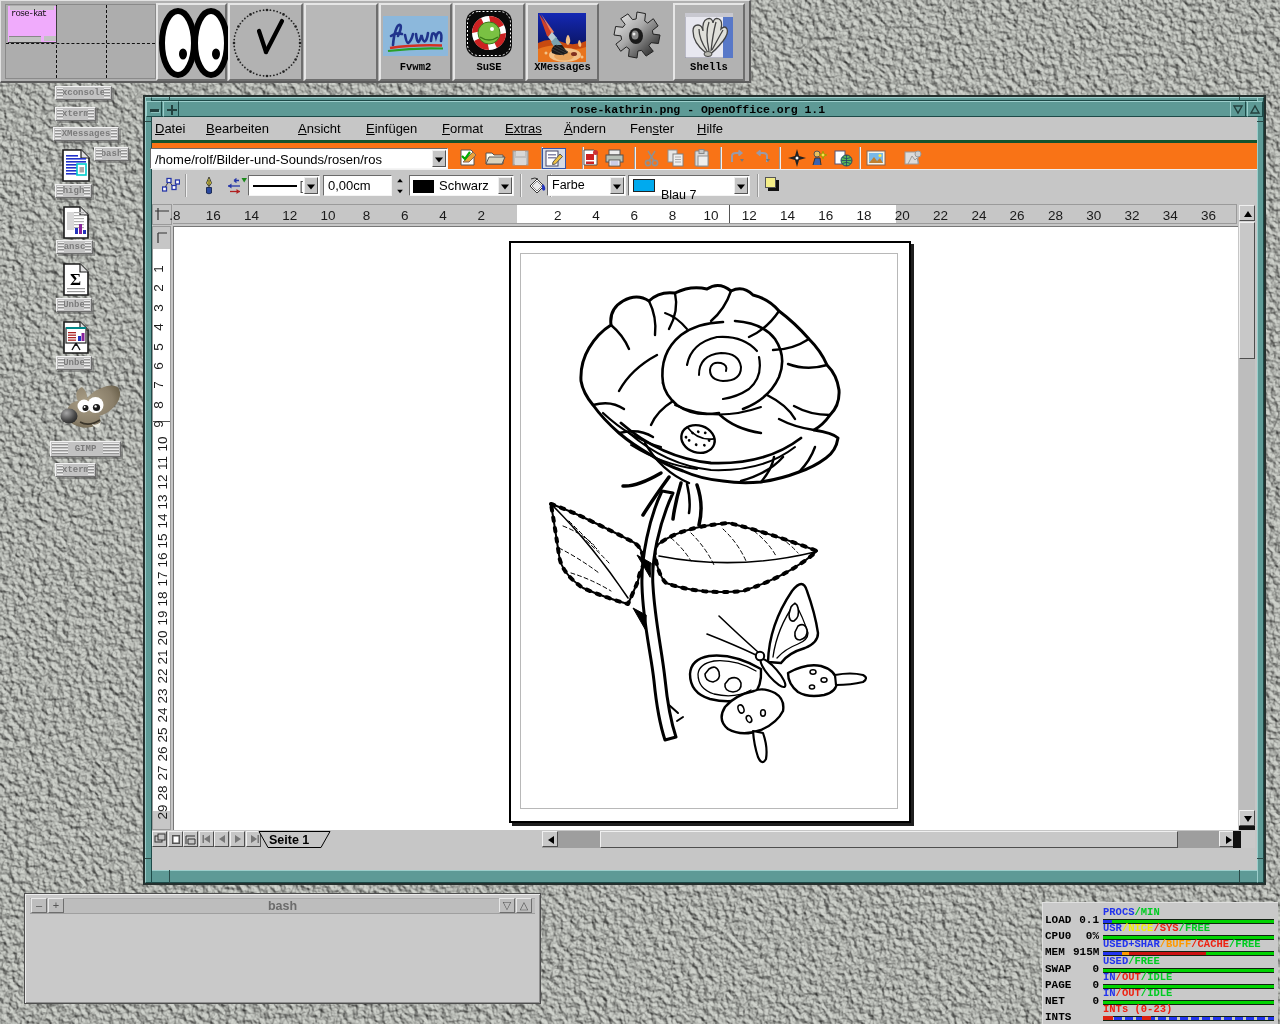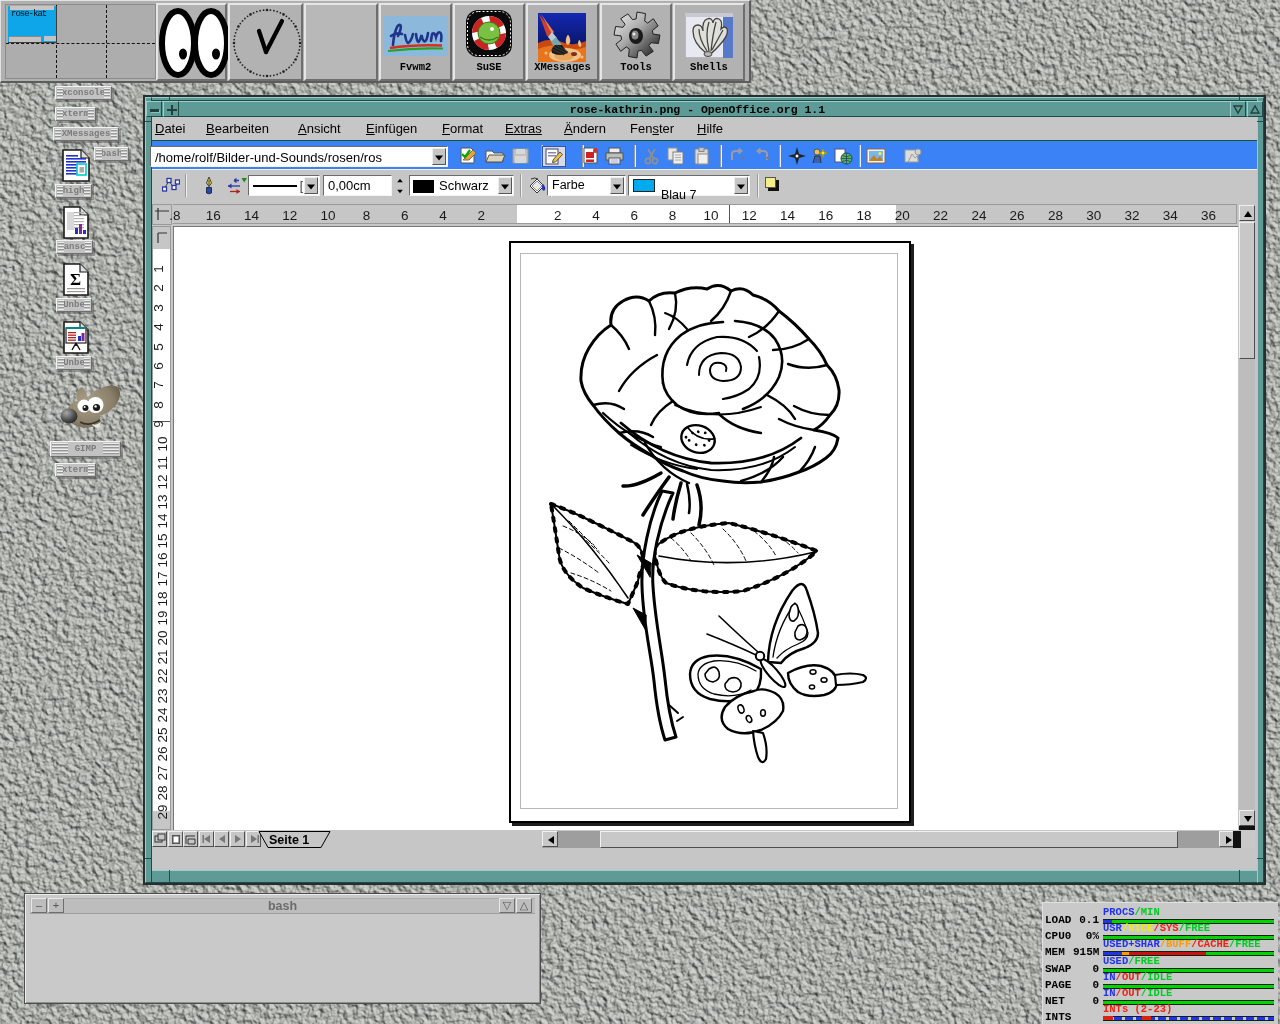--- a/index.html
+++ b/index.html
@@ -6,21 +6,21 @@
 .abs{position:absolute;}
 #bgsvg{position:absolute;left:0;top:0;z-index:0;}
 
 #topbar{position:absolute;left:0;top:0;width:751px;height:83px;background:#b0b0b0;
  border-top:1px solid #e2e2e2;border-left:1px solid #e2e2e2;
  border-right:2px solid #5c5c5c;border-bottom:2px solid #5c5c5c;z-index:5;}
 #pager{position:absolute;left:4px;top:3px;width:151px;height:75px;background:#adadad;
  border:1px solid #8a8a8a;}
 .pdash-h{position:absolute;left:0;top:38px;width:100%;height:0;border-top:1px dashed #111;}
 .pdash-v{position:absolute;top:0;height:100%;width:0;border-left:1px dashed #111;}
-#miniwin{position:absolute;left:2px;top:1px;width:49px;height:37px;background:#0ea5e9;border-right:1px solid #3c3c3c;border-bottom:1px solid #3c3c3c;}
+#miniwin{position:absolute;left:2px;top:1px;width:49px;height:37px;background:#f0abfc;border-right:1px solid #3c3c3c;border-bottom:1px solid #3c3c3c;}
 #miniwin .mtit{position:absolute;left:2px;top:0px;width:44px;height:4px;background:#c6c6c6;}
 #miniwin .mtxt{position:absolute;left:3px;top:3px;font-family:"Liberation Mono",monospace;font-size:9px;color:#101010;letter-spacing:-1px;white-space:nowrap;}
 #miniwin .mterm{position:absolute;left:1px;bottom:0px;width:32px;height:6px;background:#c2c2c2;border-top:1px solid #888;}
 #miniwin .mmon{position:absolute;right:0px;bottom:1px;width:12px;height:5px;background:#c2c2c2;}
 .tbtn{position:absolute;top:2px;height:78px;background:#b2b2b2;
  border-top:2px solid #e6e6e6;border-left:2px solid #e6e6e6;
  border-right:2px solid #6e6e6e;border-bottom:2px solid #6e6e6e;}
 .tlabel{position:absolute;left:0;right:0;bottom:6px;text-align:center;
  font-family:"Liberation Mono",monospace;font-size:10.5px;font-weight:bold;color:#000;}
 
@@ -49,21 +49,21 @@
 .notch{position:absolute;background:#2a4a48;z-index:4;}
 .wbtn{position:absolute;top:4px;width:16px;height:16px;background:#5e9a96;
  border-top:1px solid #9ccecb;border-left:1px solid #9ccecb;
  border-right:1px solid #1e4a48;border-bottom:1px solid #1e4a48;z-index:3;}
 #ooclient{position:absolute;left:7px;top:20px;right:7px;bottom:13px;background:#c6c6c6;}
 
 #menubar{position:absolute;left:0;top:0;width:100%;height:23px;background:#c6c6c6;}
 #menubar span{position:absolute;top:4px;font-size:13px;color:#000;white-space:pre;}
 #menubar u{text-decoration:underline;}
 
-#funcbar{position:absolute;left:0;top:23px;width:100%;height:29px;background:#3b82f6;border-top:1px solid #14532d;}
+#funcbar{position:absolute;left:0;top:23px;width:100%;height:29px;background:#f97316;border-top:3px solid #14532d;}
 #objbar{position:absolute;left:0;top:52px;width:100%;height:30px;background:#c6c6c6;border-top:1px solid #efefef;}
 .combo{position:absolute;background:#fff;border-top:1px solid #6a6a6a;border-left:1px solid #6a6a6a;border-bottom:1px solid #f4f4f4;border-right:1px solid #f4f4f4;}
 .combo .cbtn{position:absolute;right:1px;top:1px;bottom:1px;width:14px;background:#c6c6c6;
  border-top:1px solid #efefef;border-left:1px solid #efefef;border-right:1px solid #555;border-bottom:1px solid #555;}
 .arrdn{position:absolute;left:50%;top:50%;transform:translate(-50%,-30%);width:0;height:0;
  border-left:4px solid transparent;border-right:4px solid transparent;border-top:5px solid #000;}
 .arrup{position:absolute;left:50%;top:50%;transform:translate(-50%,-70%);width:0;height:0;
  border-left:4px solid transparent;border-right:4px solid transparent;border-bottom:5px solid #000;}
 .tsep{position:absolute;width:2px;background:#9a9a9a;border-right:1px solid #efefef;}
 
@@ -149,23 +149,20 @@
   <div class="tbtn" style="left:227px;width:75px;"></div>
   <div class="tbtn" style="left:303px;width:74px;background:#b8b8b8;"></div>
   <div class="tbtn" style="left:378px;width:73px;">
       <div class="tlabel">Fvwm2</div>
     </div>
   <div class="tbtn" style="left:452px;width:72px;">
       <div class="tlabel">SuSE</div>
     </div>
   <div class="tbtn" style="left:525px;width:73px;">
       <div class="tlabel">XMessages</div>
-    </div>
-  <div class="tbtn" style="left:599px;width:72px;">
-      <div class="tlabel">Tools</div>
     </div>
   <div class="tbtn" style="left:672px;width:72px;">
       <div class="tlabel">Shells</div>
     </div>
   <svg class="abs" style="left:157px;top:6px;" width="70" height="72">
     <ellipse cx="20" cy="36" rx="16" ry="32" fill="#fff" stroke="#000" stroke-width="6"></ellipse>
     <ellipse cx="53" cy="36" rx="16" ry="32" fill="#fff" stroke="#000" stroke-width="6"></ellipse>
     <ellipse cx="25" cy="47" rx="4" ry="5.5" fill="#000"></ellipse>
     <ellipse cx="58" cy="47" rx="4" ry="5.5" fill="#000"></ellipse>
   </svg>
@@ -868,17 +865,17 @@
     <div class="bar" style="top:80.8px;background:none;">
       <div style="position:absolute;left:0%;top:0;width:100%;height:100%;background:#00d400;"></div>
     </div>
     <div class="lbl" style="left:2px;top:92.0px;">NET</div>
     <div class="lbl" style="left:30px;top:92.0px;width:26px;text-align:right;">0</div>
     <div class="leg" style="top:84.0px;"><span class="blue">IN</span><span class="red">/OUT</span><span class="green">/IDLE</span></div>
     <div class="bar" style="top:97.0px;background:none;">
       <div style="position:absolute;left:0%;top:0;width:100%;height:100%;background:#00d400;"></div>
     </div>
     <div class="lbl" style="left:2px;top:108.2px;">INTS</div>
-    <div class="leg" style="top:100.2px;"><span class="red">INTs (2-23)</span></div>
+    <div class="leg" style="top:100.2px;"><span class="red">INTs (0-23)</span></div>
     <div class="bar" style="top:113.2px;background:repeating-linear-gradient(90deg,#2233ee 0 8px,#c9c9c9 8px 11px);"></div>
     <div style="position:absolute;left:60px;top:113.2px;width:10px;height:4px;background:#dd2211;"></div>
     <div style="position:absolute;left:99px;top:113.2px;width:9px;height:4px;background:#dd2211;"></div>
   </div>
 
 </body></html>

